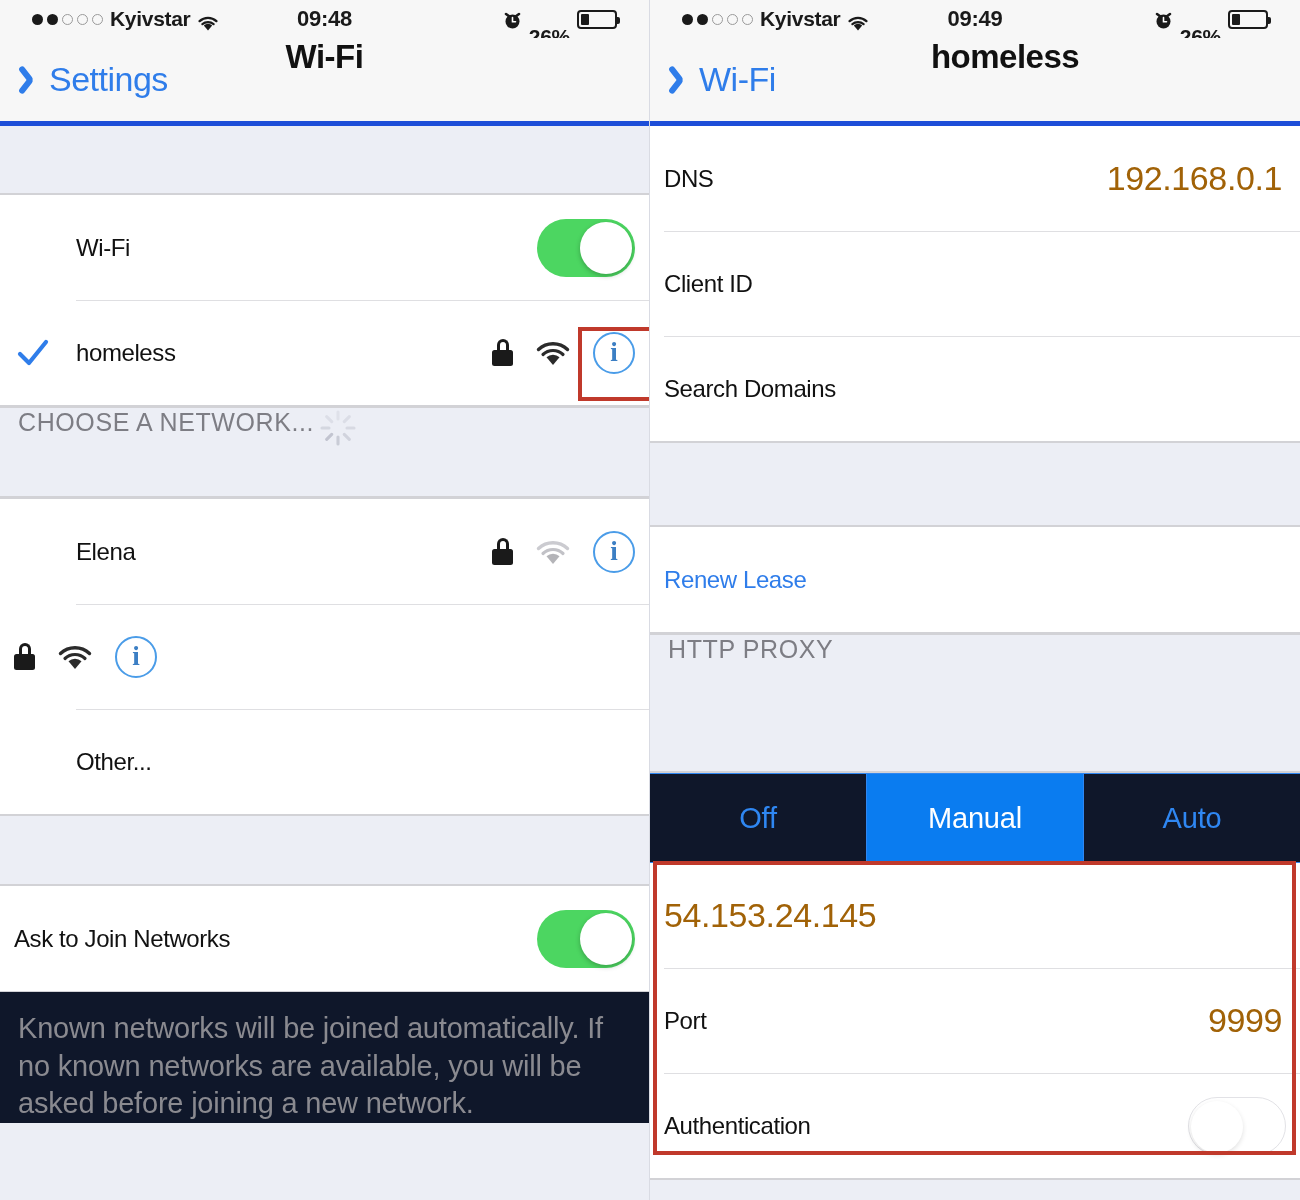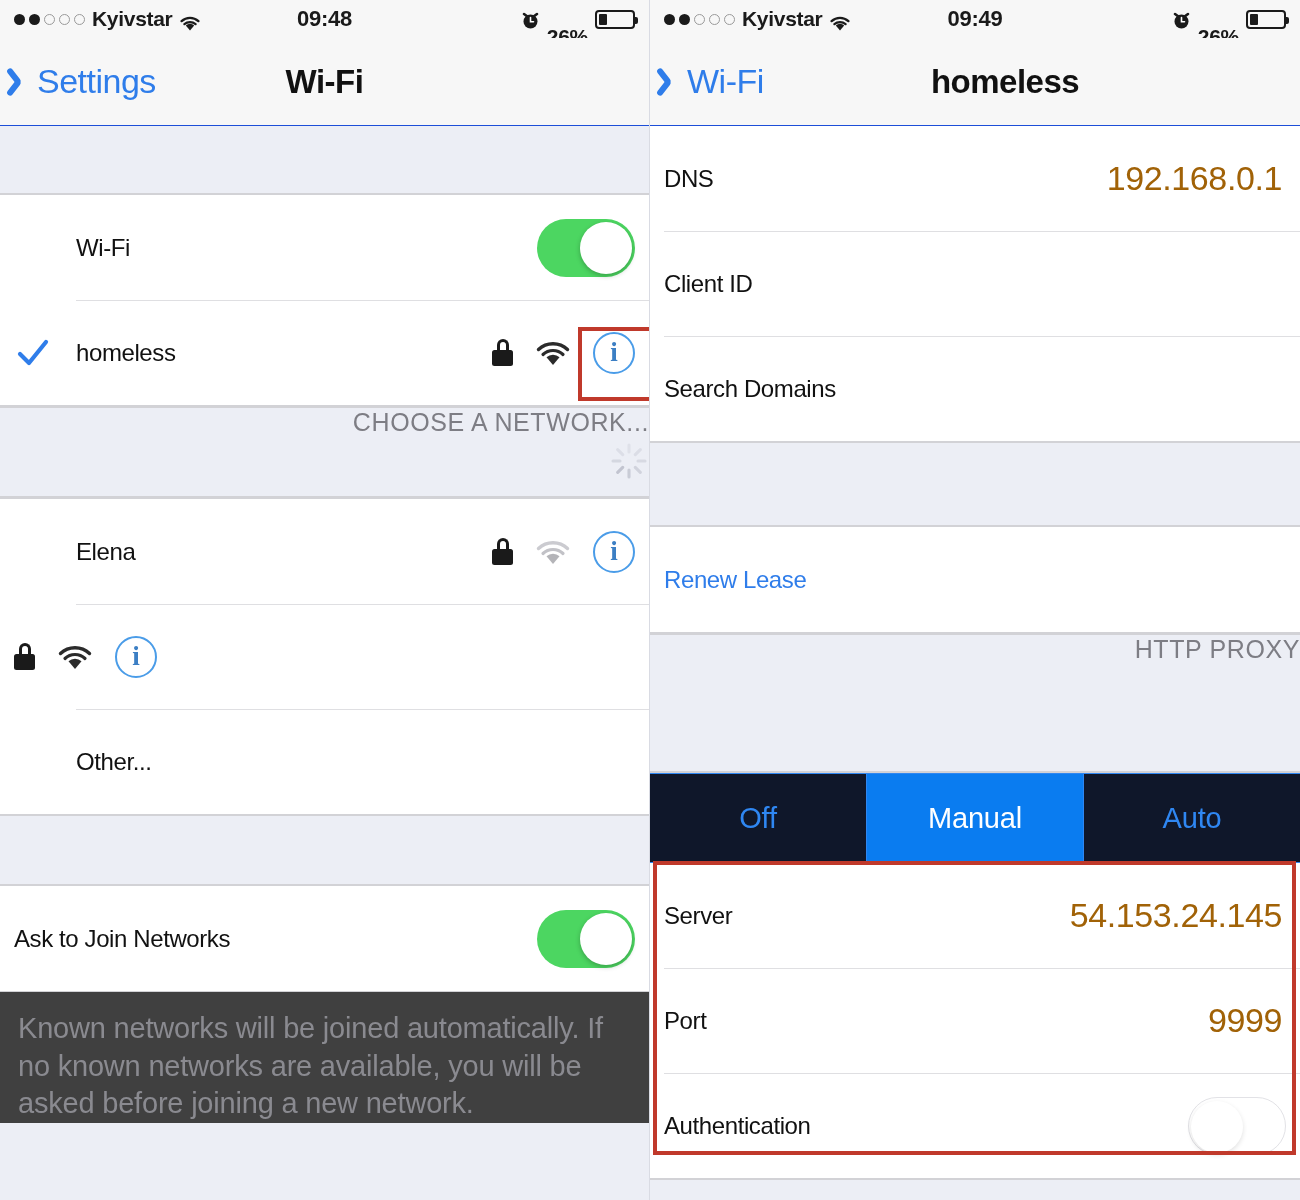--- a/index.html
+++ b/index.html
@@ -10,21 +10,21 @@
     overflow:hidden;
   }
   .screens { display:flex; width:1300px; height:1200px; }
   .phone { width:650px; height:1200px; position:relative; background:#eceef5; overflow:hidden; }
   .phone.left { border-right:1px solid #d9dbe3; }
 
   
   .statusbar {
     height:38px; background:#f7f7f7;
     display:flex; align-items:center;
-    padding:0 14px;
+    padding:0 32px;
     font-size:22px; font-weight:bold; color:#1a1a1a;
     letter-spacing:-0.3px;
   }
   .sb-left { display:flex; align-items:center; gap:7px; flex:1; }
   .dots { display:flex; gap:4px; align-items:center; }
   .dot { width:11px; height:11px; border-radius:50%; }
   .dot.filled { background:#1a1a1a; }
   .dot.hollow { background:transparent; border:1.6px solid #9a9a9a; }
   .carrier { font-size:21px; font-weight:bold; }
   .sb-center { flex:0 0 auto; font-size:22px; font-weight:bold; }
@@ -42,23 +42,23 @@
 
   
   .wifi-sb { width:22px; height:17px; position:relative; }
 
   
   .alarm { width:19px; height:19px; position:relative; }
 
   
   .navbar {
     height:88px; background:#f7f7f7;
-    border-bottom:1px solid #1d4ed8;
-    display:flex; align-items:center;
-    position:relative; padding:0 14px;
+    border-bottom:5px solid #1d4ed8;
+    display:flex; 
+    position:relative; padding:0 26px;
   }
   .nav-back {
     display:flex; align-items:center; gap:6px;
     color:#2f7dea; font-size:34px; font-weight:500;
     letter-spacing:-0.5px; z-index:2;
   }
   .chevron-left {
     width:17px; height:30px; position:relative; flex:0 0 auto;
   }
   .chevron-left::before, .chevron-left::after {
@@ -134,31 +134,31 @@
   .toggle .knob {
     position:absolute; top:3px; width:52px; height:52px; border-radius:50%;
     background:#ffffff; box-shadow:0 2px 5px rgba(0,0,0,0.25);
   }
   .toggle.on .knob { right:3px; }
   .toggle.off .knob { left:2px; box-shadow:0 2px 5px rgba(0,0,0,0.12); }
 
   
   .section-hdr {
     background:#eceef5; border-top:1px solid #d2d2d6; border-bottom:1px solid #d2d2d6;
-    display:flex; align-items:flex-end; gap:4px;
-    padding:0 0 14px 18px; height:100%;flex-direction:column;
+    display:flex; gap:4px;
+    padding:0 0 14px 18px; height:100%;
   }
   .section-hdr .txt {
     font-size:25px; color:#7d7d84; letter-spacing:0.6px;
   }
   .spinner { width:40px; height:40px; position:relative; margin-bottom:-4px; }
 
   
   .footer-note {
-    background:#404040; padding:18px 18px 0 18px;
+    background:#0f172a; padding:18px 18px 0 18px;
     font-size:29px; line-height:1.30; color:#8a8a90; letter-spacing:-0.2px;
   }
 
   
   .segmented {
     display:flex; height:90px; background:#ffffff;
     border-top:1.6px solid #2f87f2; border-bottom:1.6px solid #2f87f2;
   }
   .seg {
     flex:1; display:flex; align-items:center; justify-content:center;
@@ -410,21 +410,20 @@
     </div>
 
     <div class="segmented">
       <div class="seg">Off</div>
       <div class="seg active">Manual</div>
       <div class="seg">Auto</div>
     </div>
 
     <div class="group" style="border-top:none;">
       <div class="row flush">
-        <span class="row-label">Server</span>
         <span class="row-value">54.153.24.145</span>
       </div>
       <div class="row flush">
         <span class="row-label">Port</span>
         <span class="row-value">9999</span>
       </div>
       <div class="row flush">
         <span class="row-label">Authentication</span>
         <span class="toggle off">
             <span class="knob"></span>

